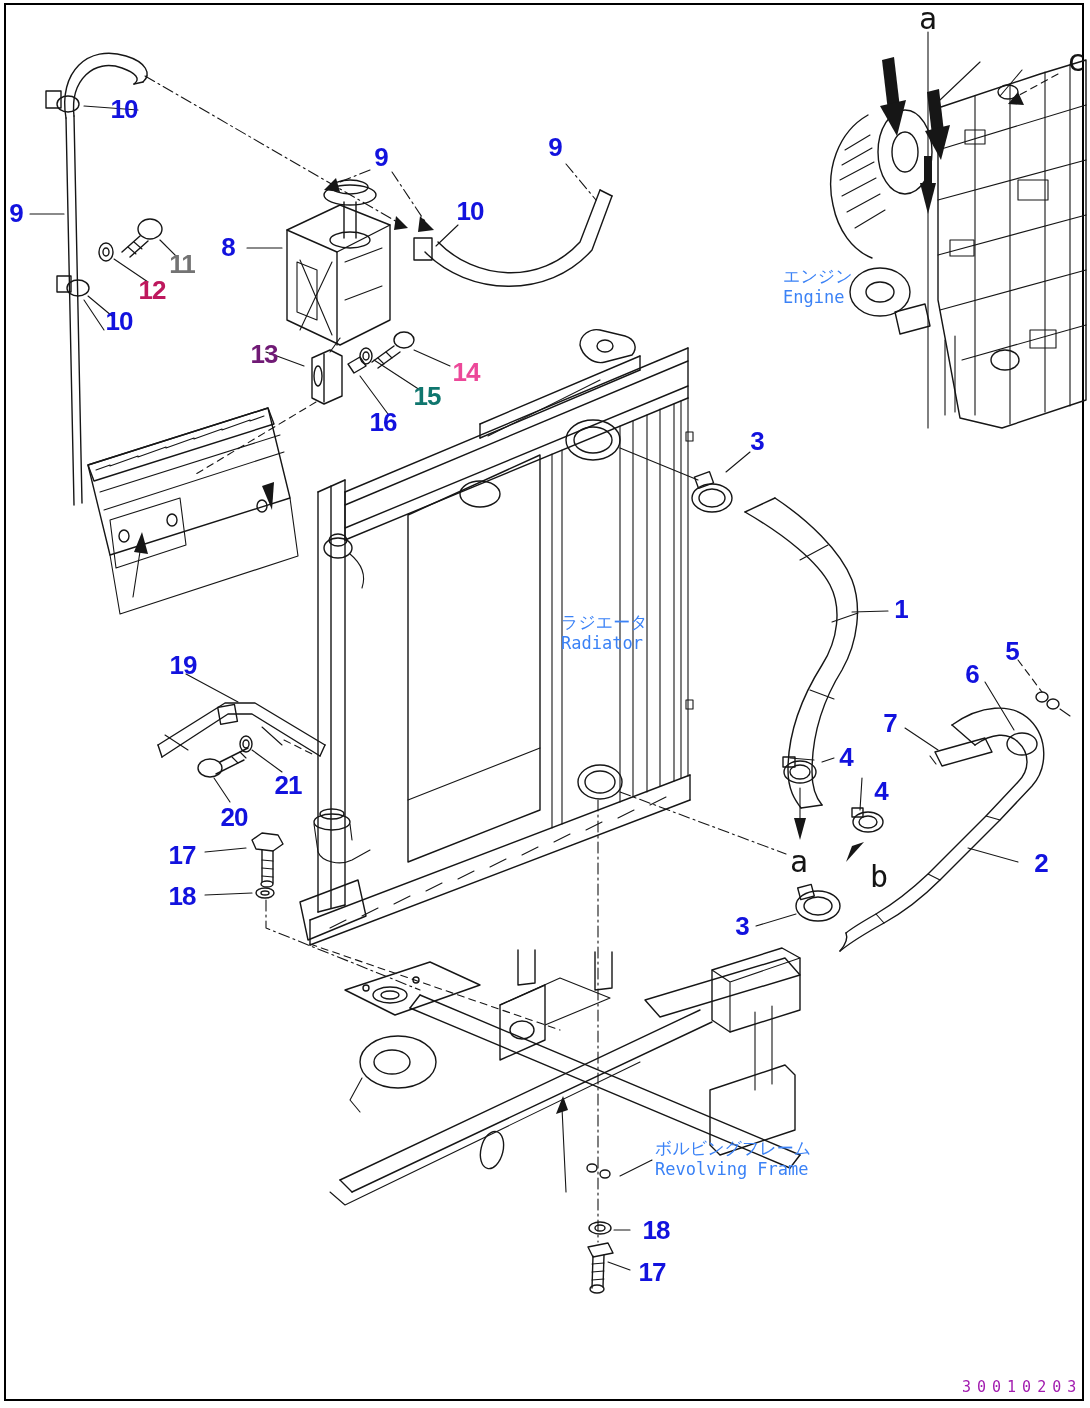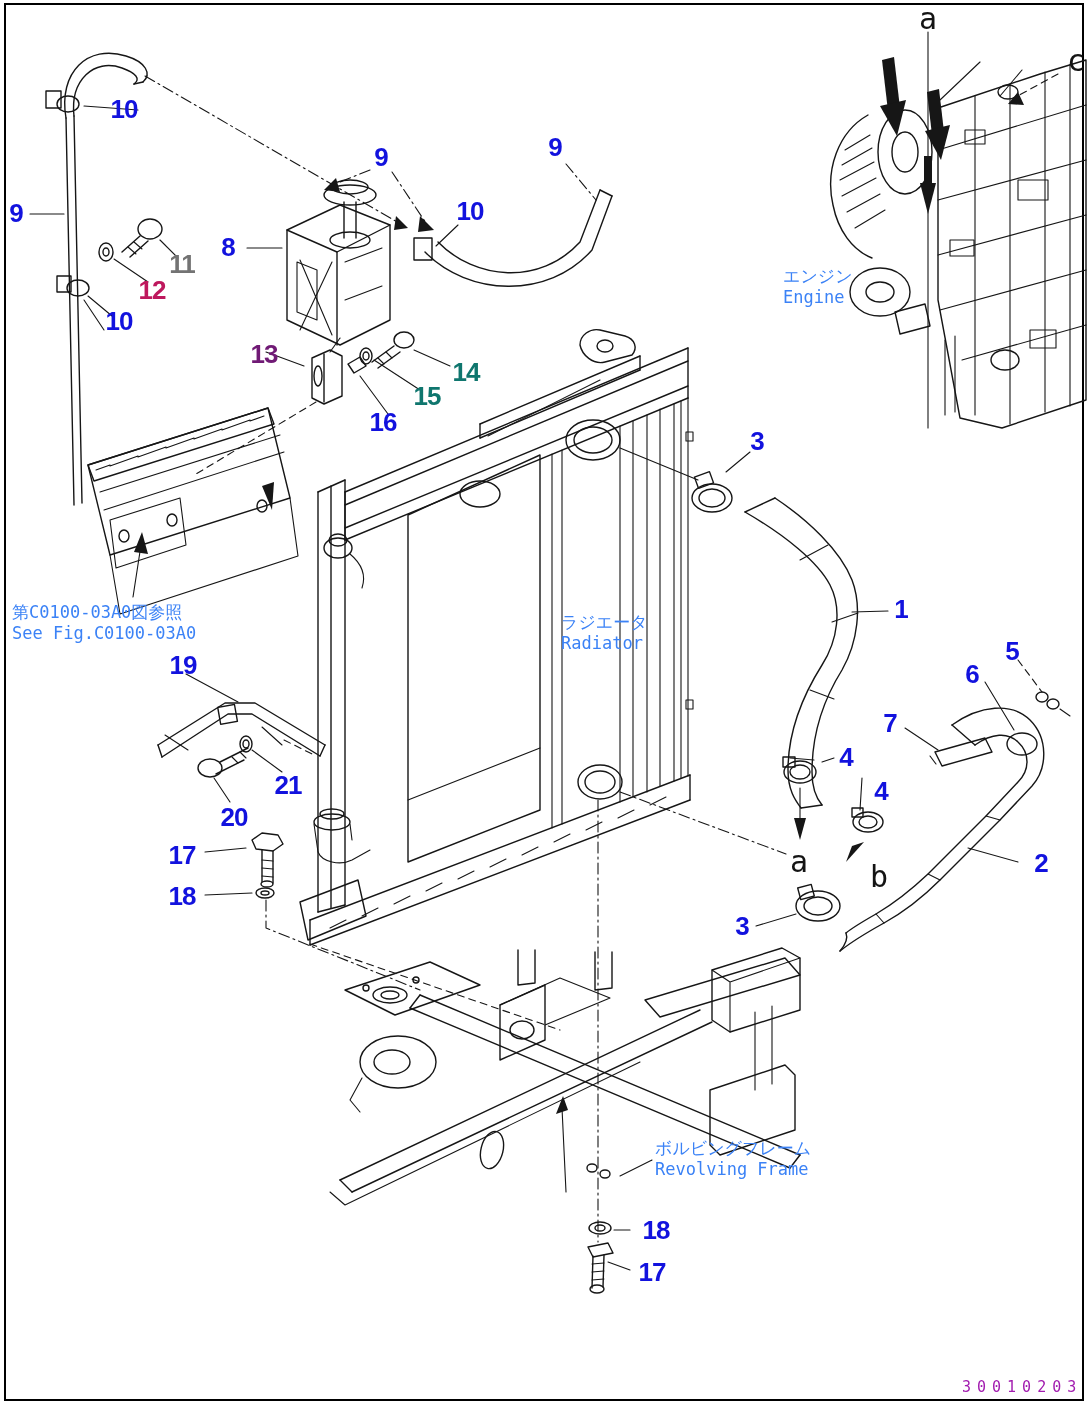--- a/index.html
+++ b/index.html
@@ -343,38 +343,37 @@
       <path d="M592,1264 L604,1263 M592,1272 L604,1271 M592,1280 L604,1279" class="thin"></path>
       <ellipse cx="597" cy="1289" rx="7" ry="4"></ellipse>
       <line x1="630" y1="1270" x2="608" y2="1262" class="thin"></line>
     </g>
   </svg>
 
   <div class="anno" style="left:783px;top:266px"><span>エンジン</span><br><span>Engine</span></div>
 
   <div class="anno" style="left:561px;top:612px"><span>ラジエータ</span><br><span>Radiator</span></div>
 
-  <div class="anno" style="left:12px;top:602px"><span>第C0100-03A0図参照</span><br><span>See Fig.C0100-03A0</span></div>
 
   <div class="anno" style="left:655px;top:1138px"><span>ボルビングフレーム</span><br><span>Revolving Frame</span></div>
 
   <div class="doc-number" style="left:962px;top:1378px">30010203</div>
 
   <div id="callout-layer">
       <div class="callout" style="left: 124px; top: 109px; color: rgb(18, 18, 222);">10</div>
       <div class="callout" style="left: 16px; top: 213px; color: rgb(18, 18, 222);">9</div>
       <div class="callout" style="left: 381px; top: 157px; color: rgb(18, 18, 222);">9</div>
       <div class="callout" style="left: 555px; top: 147px; color: rgb(18, 18, 222);">9</div>
       <div class="callout" style="left: 470px; top: 211px; color: rgb(18, 18, 222);">10</div>
       <div class="callout" style="left: 228px; top: 247px; color: rgb(18, 18, 222);">8</div>
       <div class="callout" style="left: 182px; top: 264px; color: #737373;">11</div>
       <div class="callout" style="left: 152px; top: 290px; color: #be185d;">12</div>
       <div class="callout" style="left: 119px; top: 321px; color: rgb(18, 18, 222);">10</div>
       <div class="callout" style="left: 264px; top: 354px; color: #701a75;">13</div>
-      <div class="callout" style="left: 466px; top: 372px; color: #0f766e;">14</div>
+      <div class="callout" style="left: 466px; top: 372px; color: #ec4899;">14</div>
       <div class="callout" style="left: 427px; top: 396px; color: #0f766e;">15</div>
       <div class="callout" style="left: 383px; top: 422px; color: rgb(18, 18, 222);">16</div>
       <div class="callout" style="left: 757px; top: 441px; color: rgb(18, 18, 222);">3</div>
       <div class="callout" style="left: 901px; top: 609px; color: rgb(18, 18, 222);">1</div>
       <div class="callout" style="left: 1012px; top: 651px; color: rgb(18, 18, 222);">5</div>
       <div class="callout" style="left: 972px; top: 674px; color: rgb(18, 18, 222);">6</div>
       <div class="callout" style="left: 890px; top: 723px; color: rgb(18, 18, 222);">7</div>
       <div class="callout" style="left: 846px; top: 757px; color: rgb(18, 18, 222);">4</div>
       <div class="callout" style="left: 881px; top: 791px; color: rgb(18, 18, 222);">4</div>
       <div class="callout" style="left: 1041px; top: 863px; color: rgb(18, 18, 222);">2</div>

